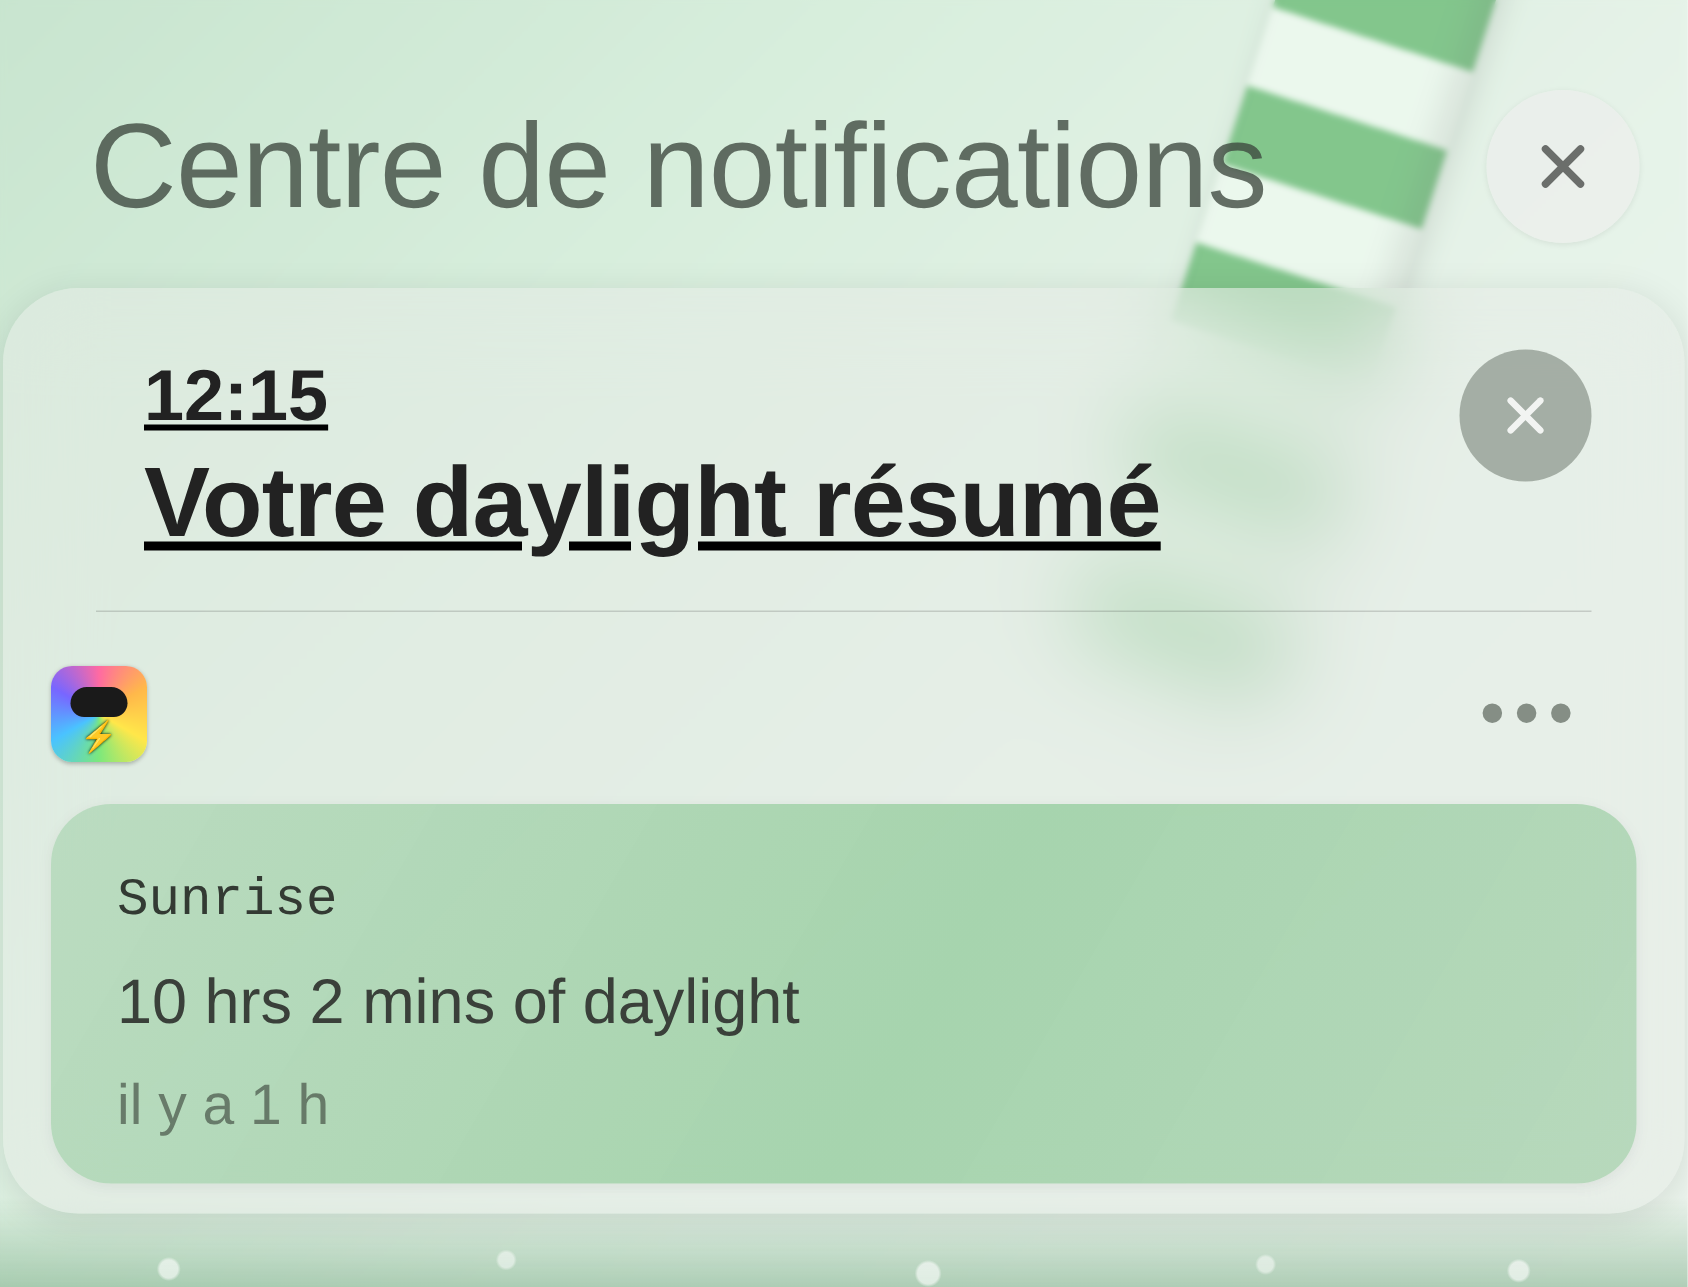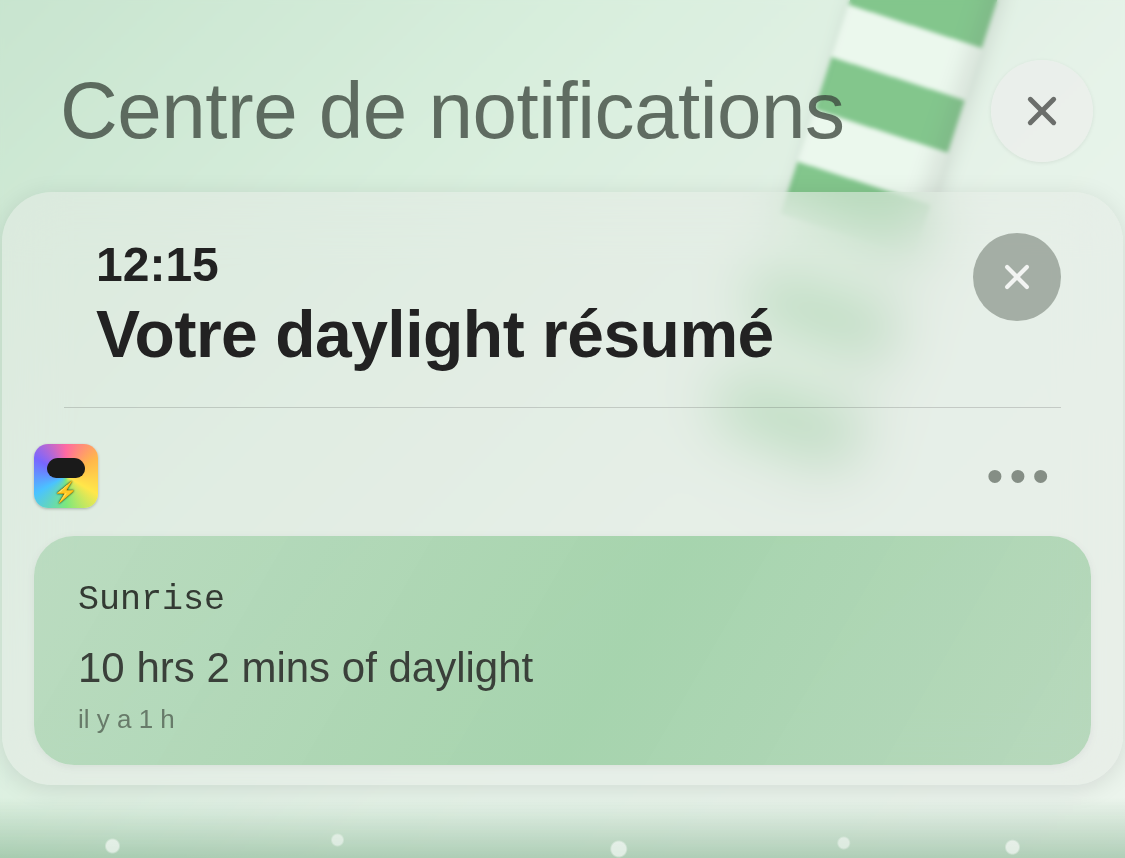--- a/index.html
+++ b/index.html
@@ -92,20 +92,21 @@
     border-radius: 50px;
     padding: 45px 32px 20px 32px;
     box-shadow: 0 4px 24px rgba(0,0,0,0.1);
   }
 
   .summary-header {
     display: flex;
     justify-content: space-between;
     align-items: flex-start;
     padding: 0 30px 35px 62px;
+    text-decoration: underline;
   }
   .summary-text {
     color: #222;
   }
   .summary-time {
     font-size: 48px;
     font-weight: 700;
     letter-spacing: 0;
   }
   .summary-title {
@@ -207,23 +208,23 @@
     color: #1c201c;
     margin-top: 6px;
   }
   .notif-body {
     font-size: 42px;
     font-weight: 400;
     color: #3a403a;
     margin-top: 24px;
   }
   .notif-ago {
-    font-size: 26px;
+    font-size: 38px;
     color: rgba(74,86,74,0.72);
-    margin-top: 12px;
+    margin-top: 24px;
   }
 </style>
 </head>
 <body>
 
 <div class="wallpaper">
   <div class="straw"></div>
   <div class="frost"></div>
   <div class="bubbles"></div>
 </div>

